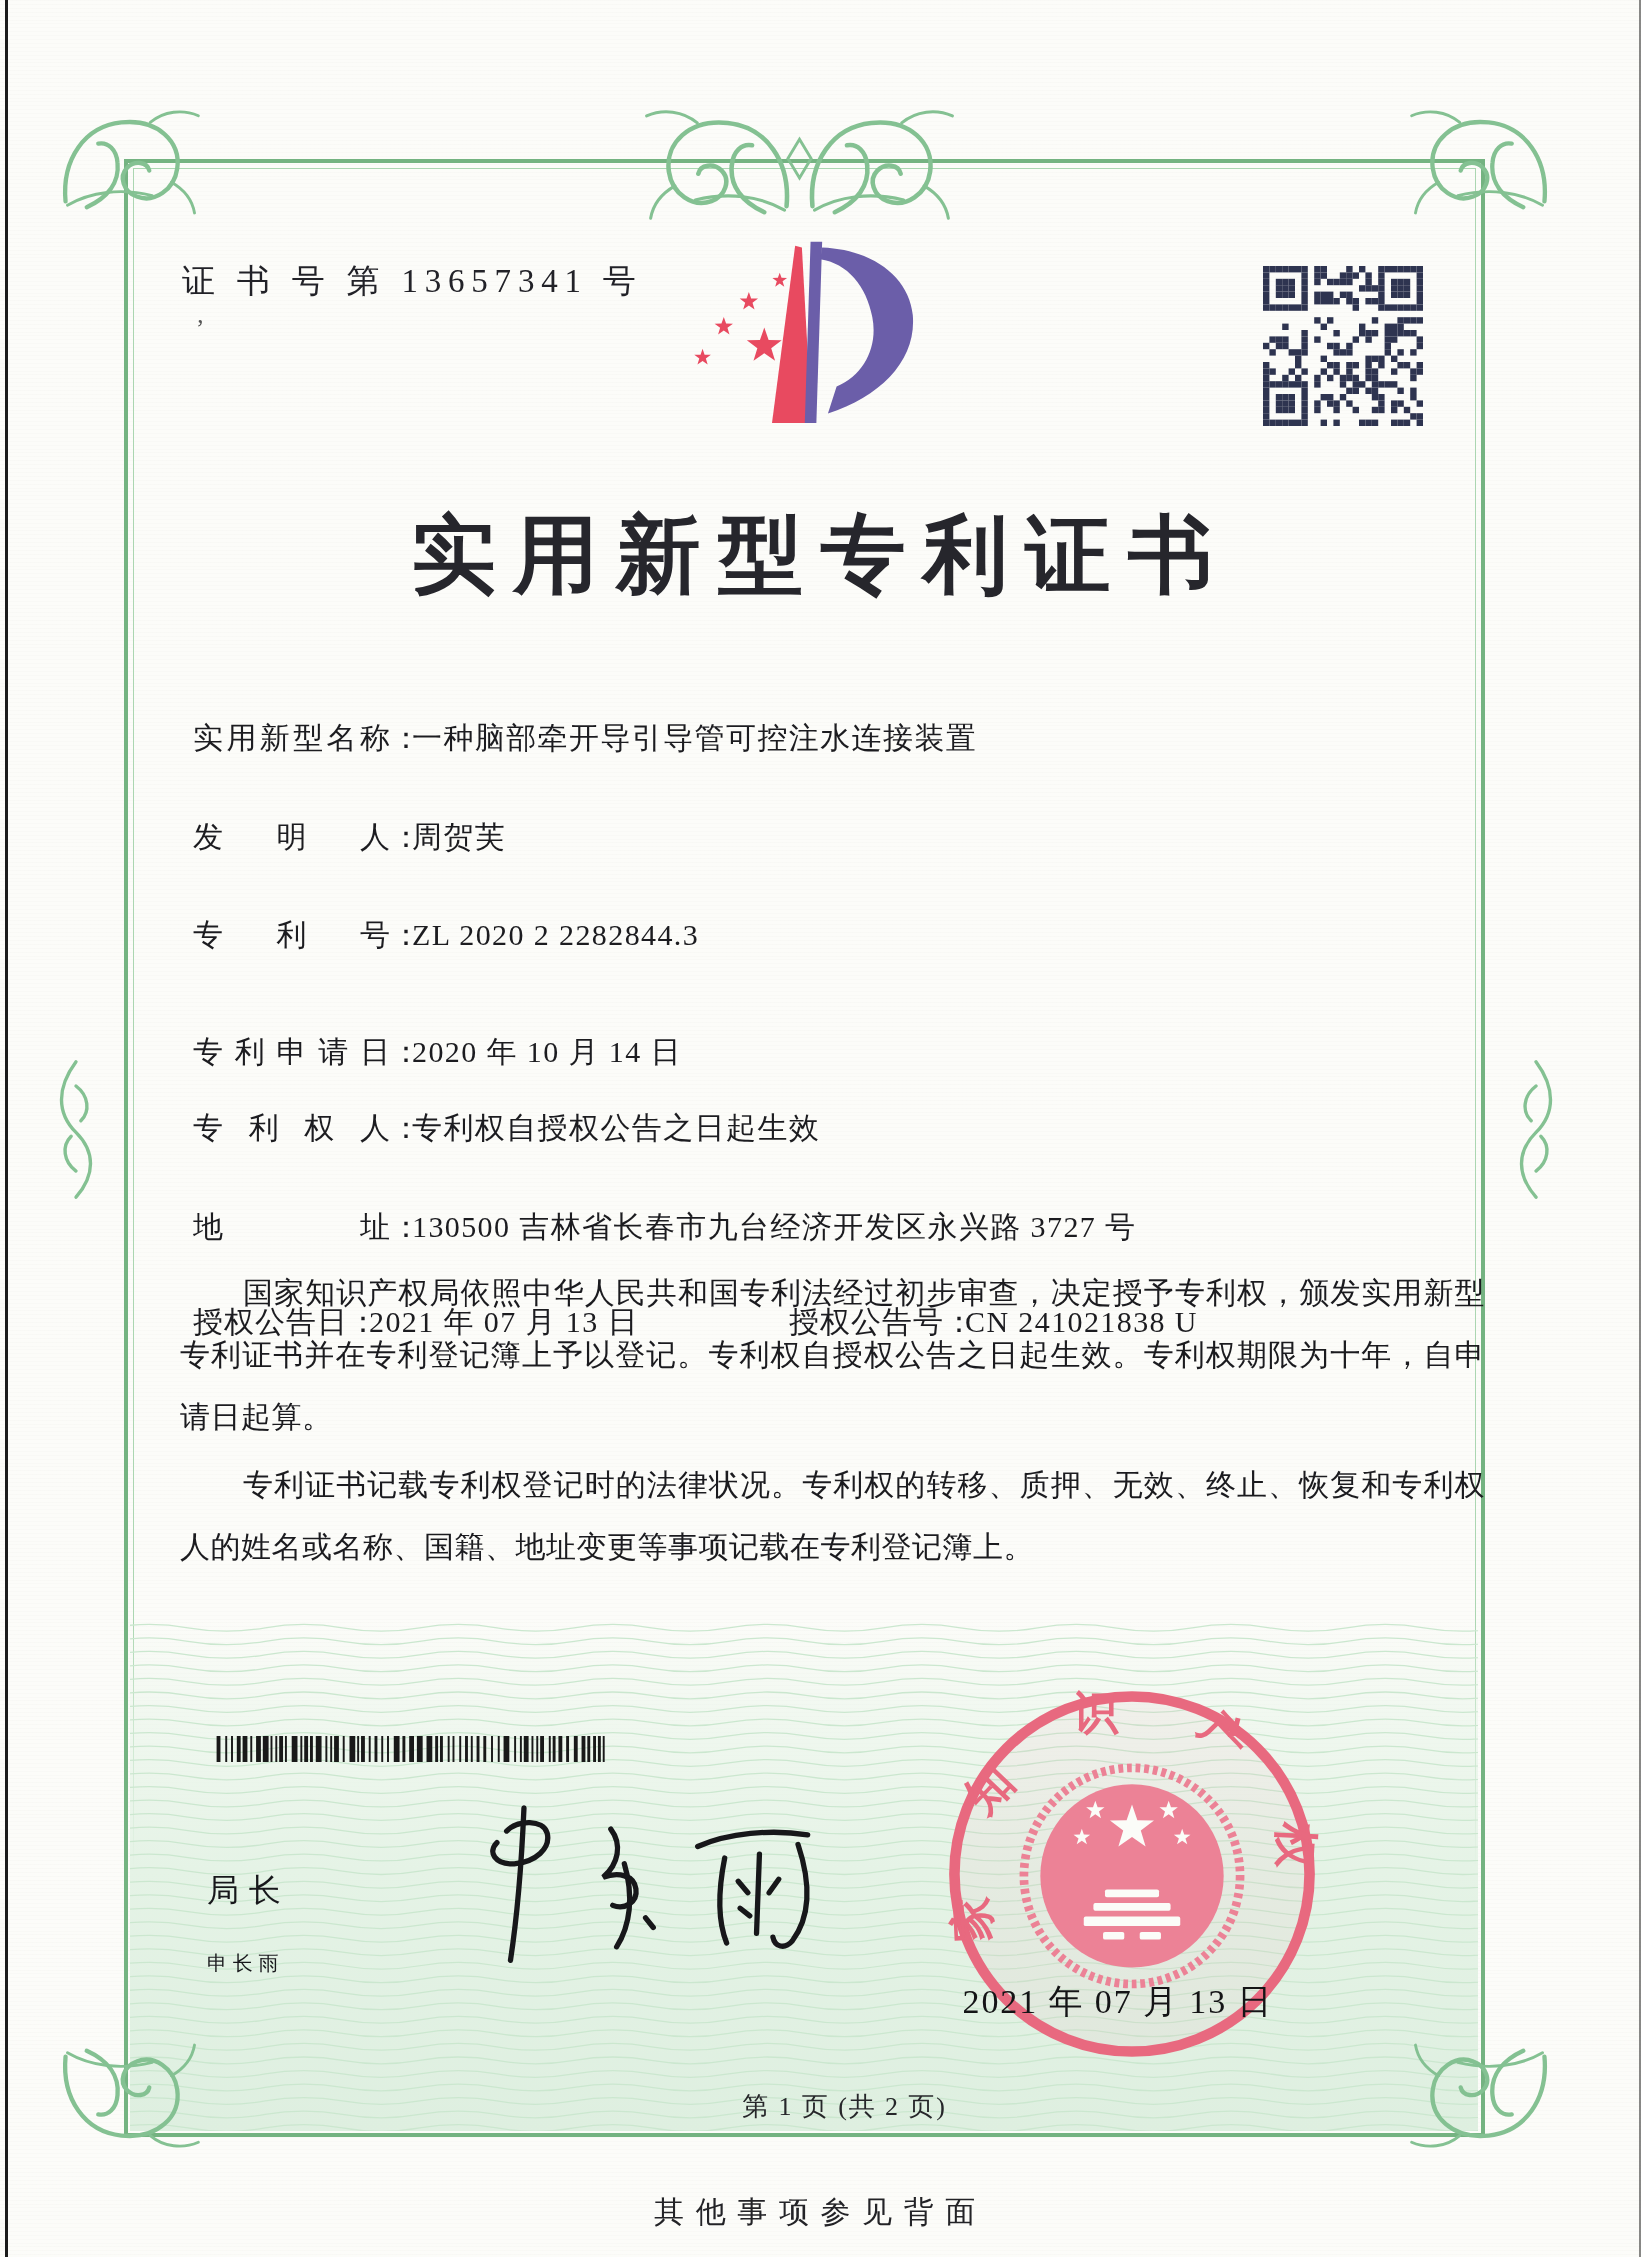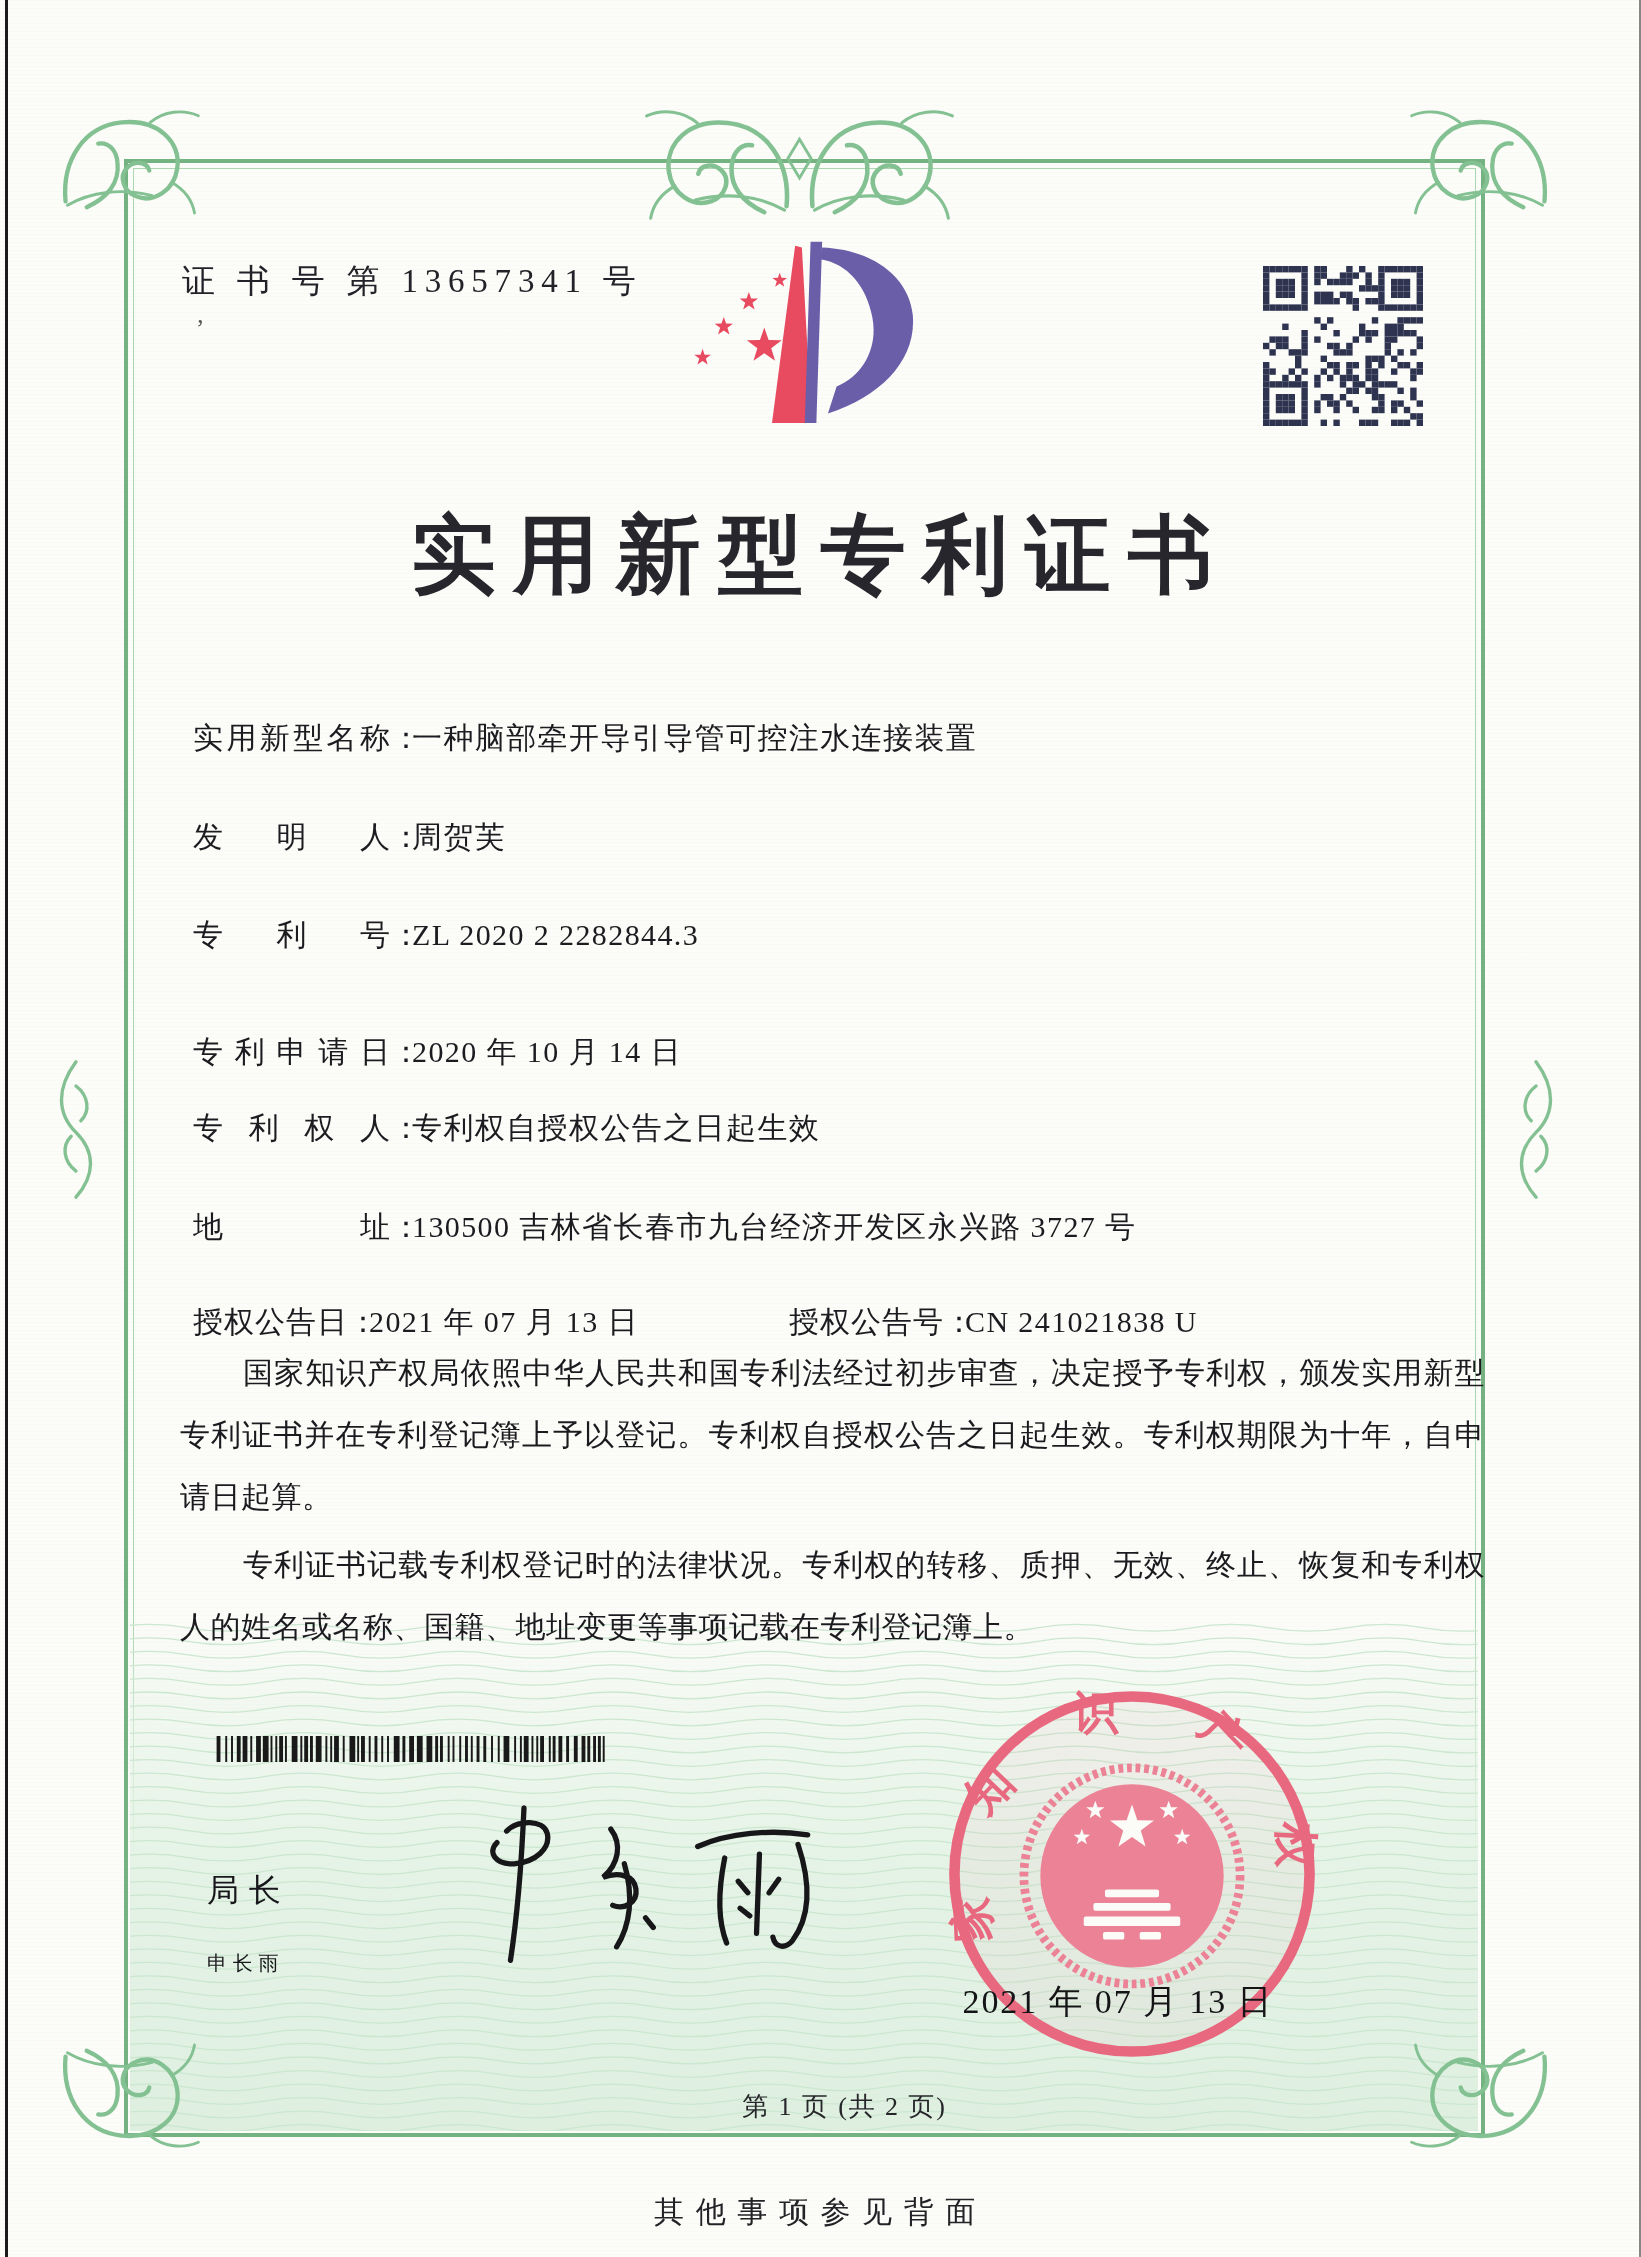--- a/index.html
+++ b/index.html
@@ -23,21 +23,21 @@
   .mark{left:196px;top:315px;font-size:25px;color:#555;}
   .title{left:0;top:498px;width:1641px;text-align:center;font-size:85px;font-weight:600;
          letter-spacing:17.4px;color:#26262c;}
   
   .row{left:193px;width:1294px;font-size:30px;letter-spacing:1px;color:#1c1c20;white-space:nowrap;}
   .row .lab{display:inline-block;width:198px;text-align:justify;text-align-last:justify;vertical-align:top;}
   .row .col{display:inline-block;width:21px;}
   .row .val{display:inline-block;letter-spacing:1.4px;}
   .grant-right{position:absolute;left:596px;top:0;white-space:nowrap;}
   
-  .paras{left:180px;top:1342px;width:1305px;font-size:30px;line-height:62px;
+  .paras{left:180px;top:1262px;width:1305px;font-size:30px;line-height:62px;
          text-align:justify;color:#1b1b1f;letter-spacing:0.5px;}
   .paras p{margin:0 0 5.8px 0;text-indent:2.1em;}
   
   .director{left:207px;top:1869px;font-size:32px;letter-spacing:9.7px;color:#17171b;}
   .director-name{left:207px;top:1950px;font-size:20px;letter-spacing:5.8px;color:#17171b;}
   .seal-date{left:944px;top:1979px;width:348px;text-align:center;font-size:34px;
              letter-spacing:1.9px;color:#141416;z-index:6;}
   .page-info{left:0;top:2089px;width:1641px;text-align:center;font-size:26px;letter-spacing:1.9px;color:#26262a;margin-left:24px;}
   .back-note{left:0;top:2192px;width:1641px;text-align:center;font-size:30px;letter-spacing:11.6px;color:#232327;}
   .z3{z-index:3;} .z4{z-index:4;} .z5{z-index:5;}

